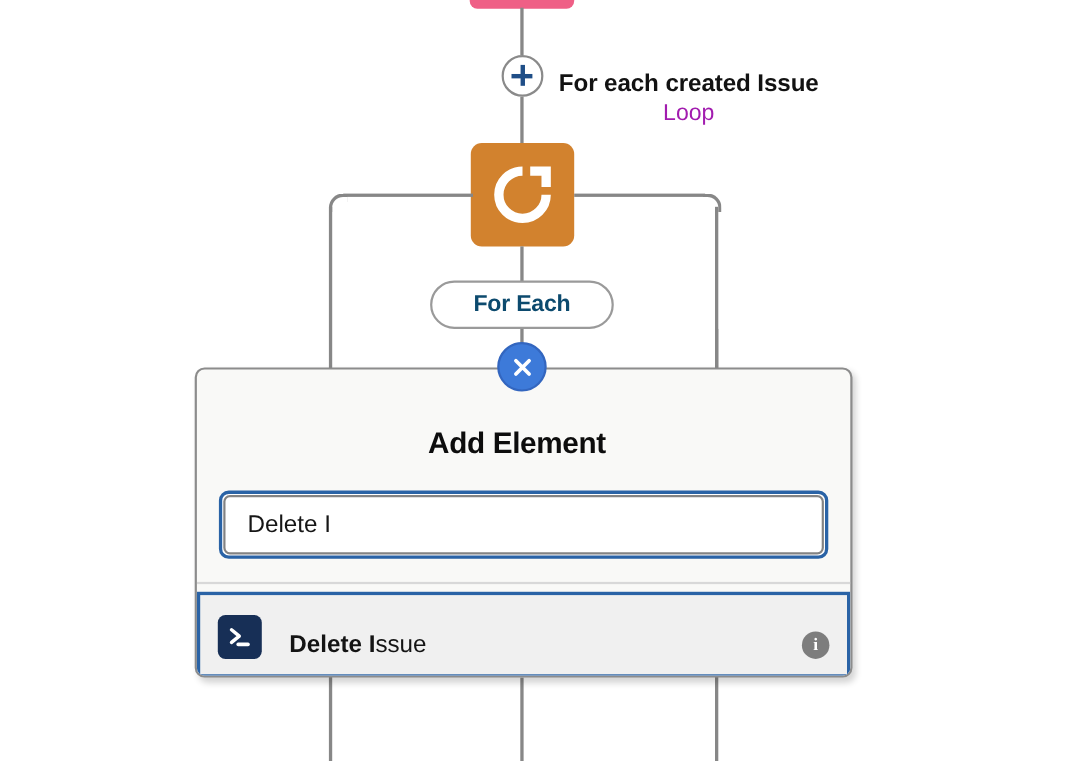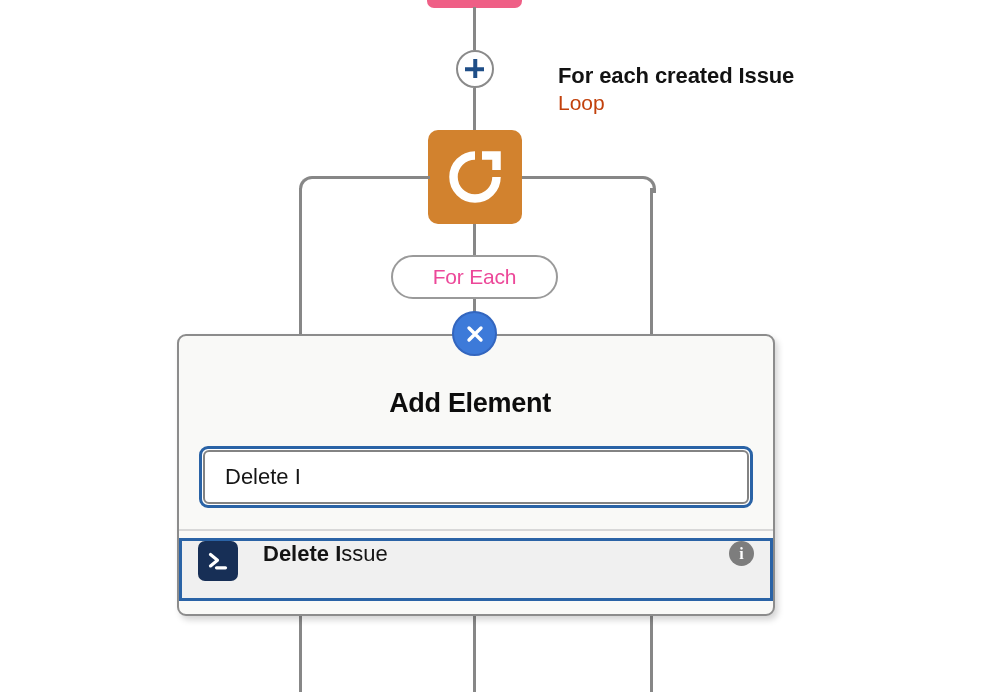--- a/index.html
+++ b/index.html
@@ -91,38 +91,38 @@
     font-size: 22px;
     font-weight: bold;
     color: #121212;
     line-height: 27px;
     letter-spacing: -0.1px;
   }
   .node-caption .cap-sub {
     display: block;
     font-size: 21px;
     font-weight: normal;
-    color: #c2410c;
+    color: #a21caf;
     line-height: 27px;
   }
 
   
   .pill {
     position: absolute;
     height: 44px;
     background: #ffffff;
     border: 2.5px solid #9a9a9a;
     border-radius: 22px;
     box-sizing: border-box;
     display: flex;
     align-items: center;
     justify-content: center;
     font-size: 21px;
-    font-weight: normal;
-    color: #ec4899;
+    font-weight: bold;
+    color: #0c4a6e;
     letter-spacing: -0.2px;
   }
 
   
   .dialog {
     position: absolute;
     left: 177px;
     top: 334px;
     width: 598px;
     height: 282px;
@@ -176,26 +176,26 @@
     top: 193px;
     height: 2px;
     background: #d8d8d8;
   }
 
   .result-row {
     position: absolute;
     left: 0px;
     top: 202px;
     width: 594px;
-    height: 63px;
+    height: 78px;
     box-sizing: border-box;
     border: 3px solid #2a63a6;
     background: #f0f0f0;
     display: flex;
-    align-items: flex-start;
+    align-items: flex-end;
     padding: 0 16px 14px 16px;
   }
   .result-icon {
     width: 40px;
     height: 40px;
     border-radius: 7px;
     background: #172f56;
     flex: 0 0 auto;
     display: flex;
     align-items: center;
@@ -259,21 +259,21 @@
 
   <div class="node-loop" style="left:428px; top:130px;">
     <span>
       <svg width="62" height="62" viewBox="0 0 62 62" aria-hidden="true">
         <path d="M31 9.5 A21.5 21.5 0 1 0 52.5 31" fill="none" stroke="#ffffff" stroke-width="8.5" stroke-linecap="butt"></path>
         <path d="M38 9.5 L52.5 9.5 L52.5 24" fill="none" stroke="#ffffff" stroke-width="8.5" stroke-linejoin="miter" stroke-linecap="butt"></path>
       </svg>
     </span>
   </div>
 
-  <div class="node-caption" style="left:558px; top:62px;">
+  <div class="node-caption" style="left:508px; top:62px;text-align:center;">
     <span class="cap-title">For each created Issue</span>
     <span class="cap-sub">Loop</span>
   </div>
 
   <div class="edge edge-h" style="left:312px; top:176px; width:118px;"></div>
 
   <div class="corner" style="left:299px; top:176px; width:14px; height:14px;
               border-left-width:3px; border-bottom-width:0;
               border-top-width:3px; border-top-left-radius:13px;"></div>
 

